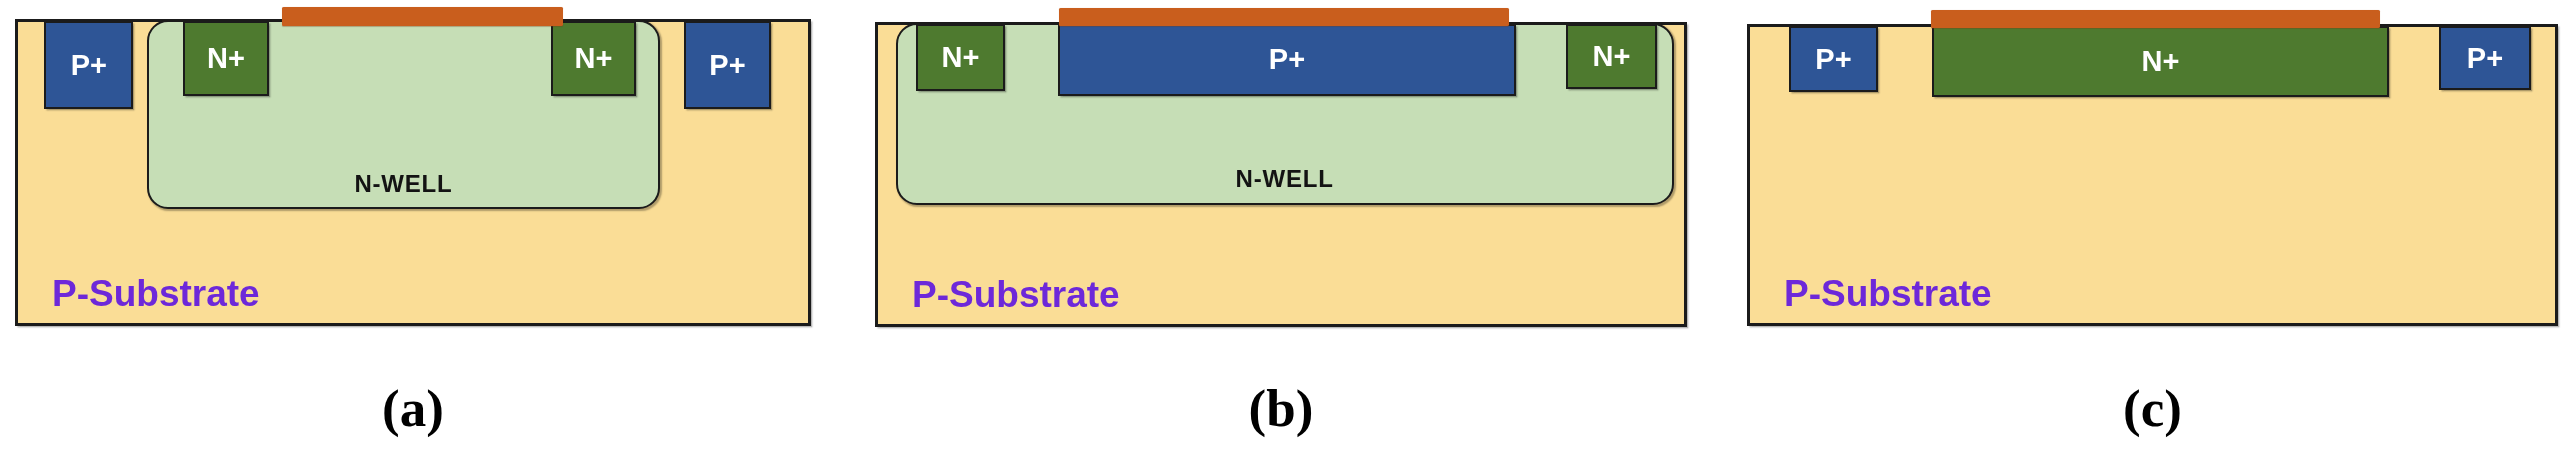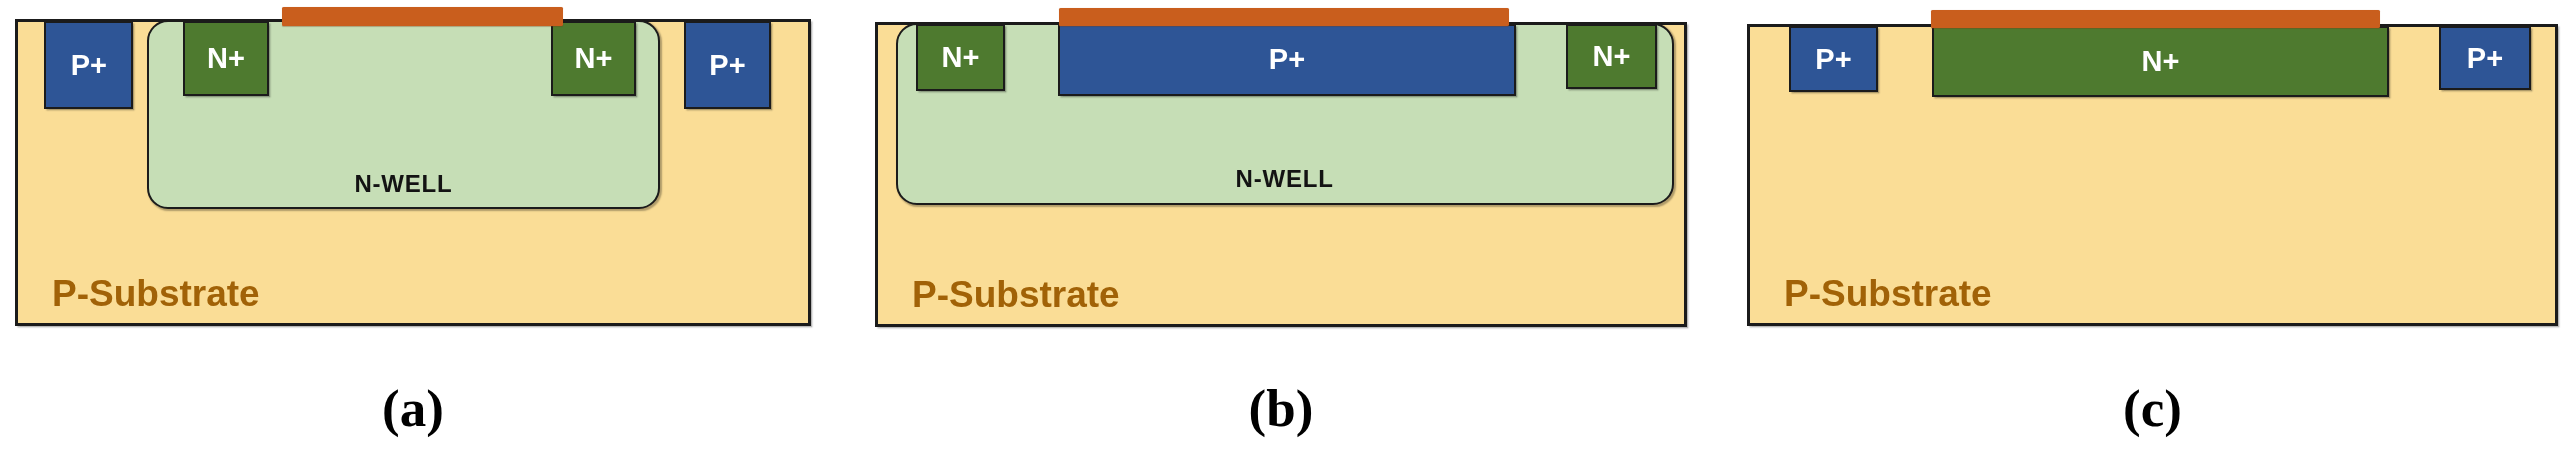--- a/index.html
+++ b/index.html
@@ -44,21 +44,21 @@
   }
   .nplus{background:var(--c-nplus);}
   .pplus{background:var(--c-pplus);}
   .well-label{
     position:absolute;left:0;right:0;bottom:9.6px;
     text-align:center;
     color:#131313;font-weight:bold;font-size:24px;letter-spacing:0.8px;
   }
   .substrate-label{
     position:absolute;left:34px;bottom:8px;
-    color:#a16207;font-weight:bold;font-size:37px;letter-spacing:0px;
+    color:#6d28d9;font-weight:bold;font-size:37px;letter-spacing:0px;
   }
   .panel-label{
     position:absolute;left:0;width:100%;top:378px;
     text-align:center;
     font-family:"Liberation Serif", serif;
     font-weight:bold;font-size:53px;color:#000000;
   }
 </style>
 </head>
 <body>

